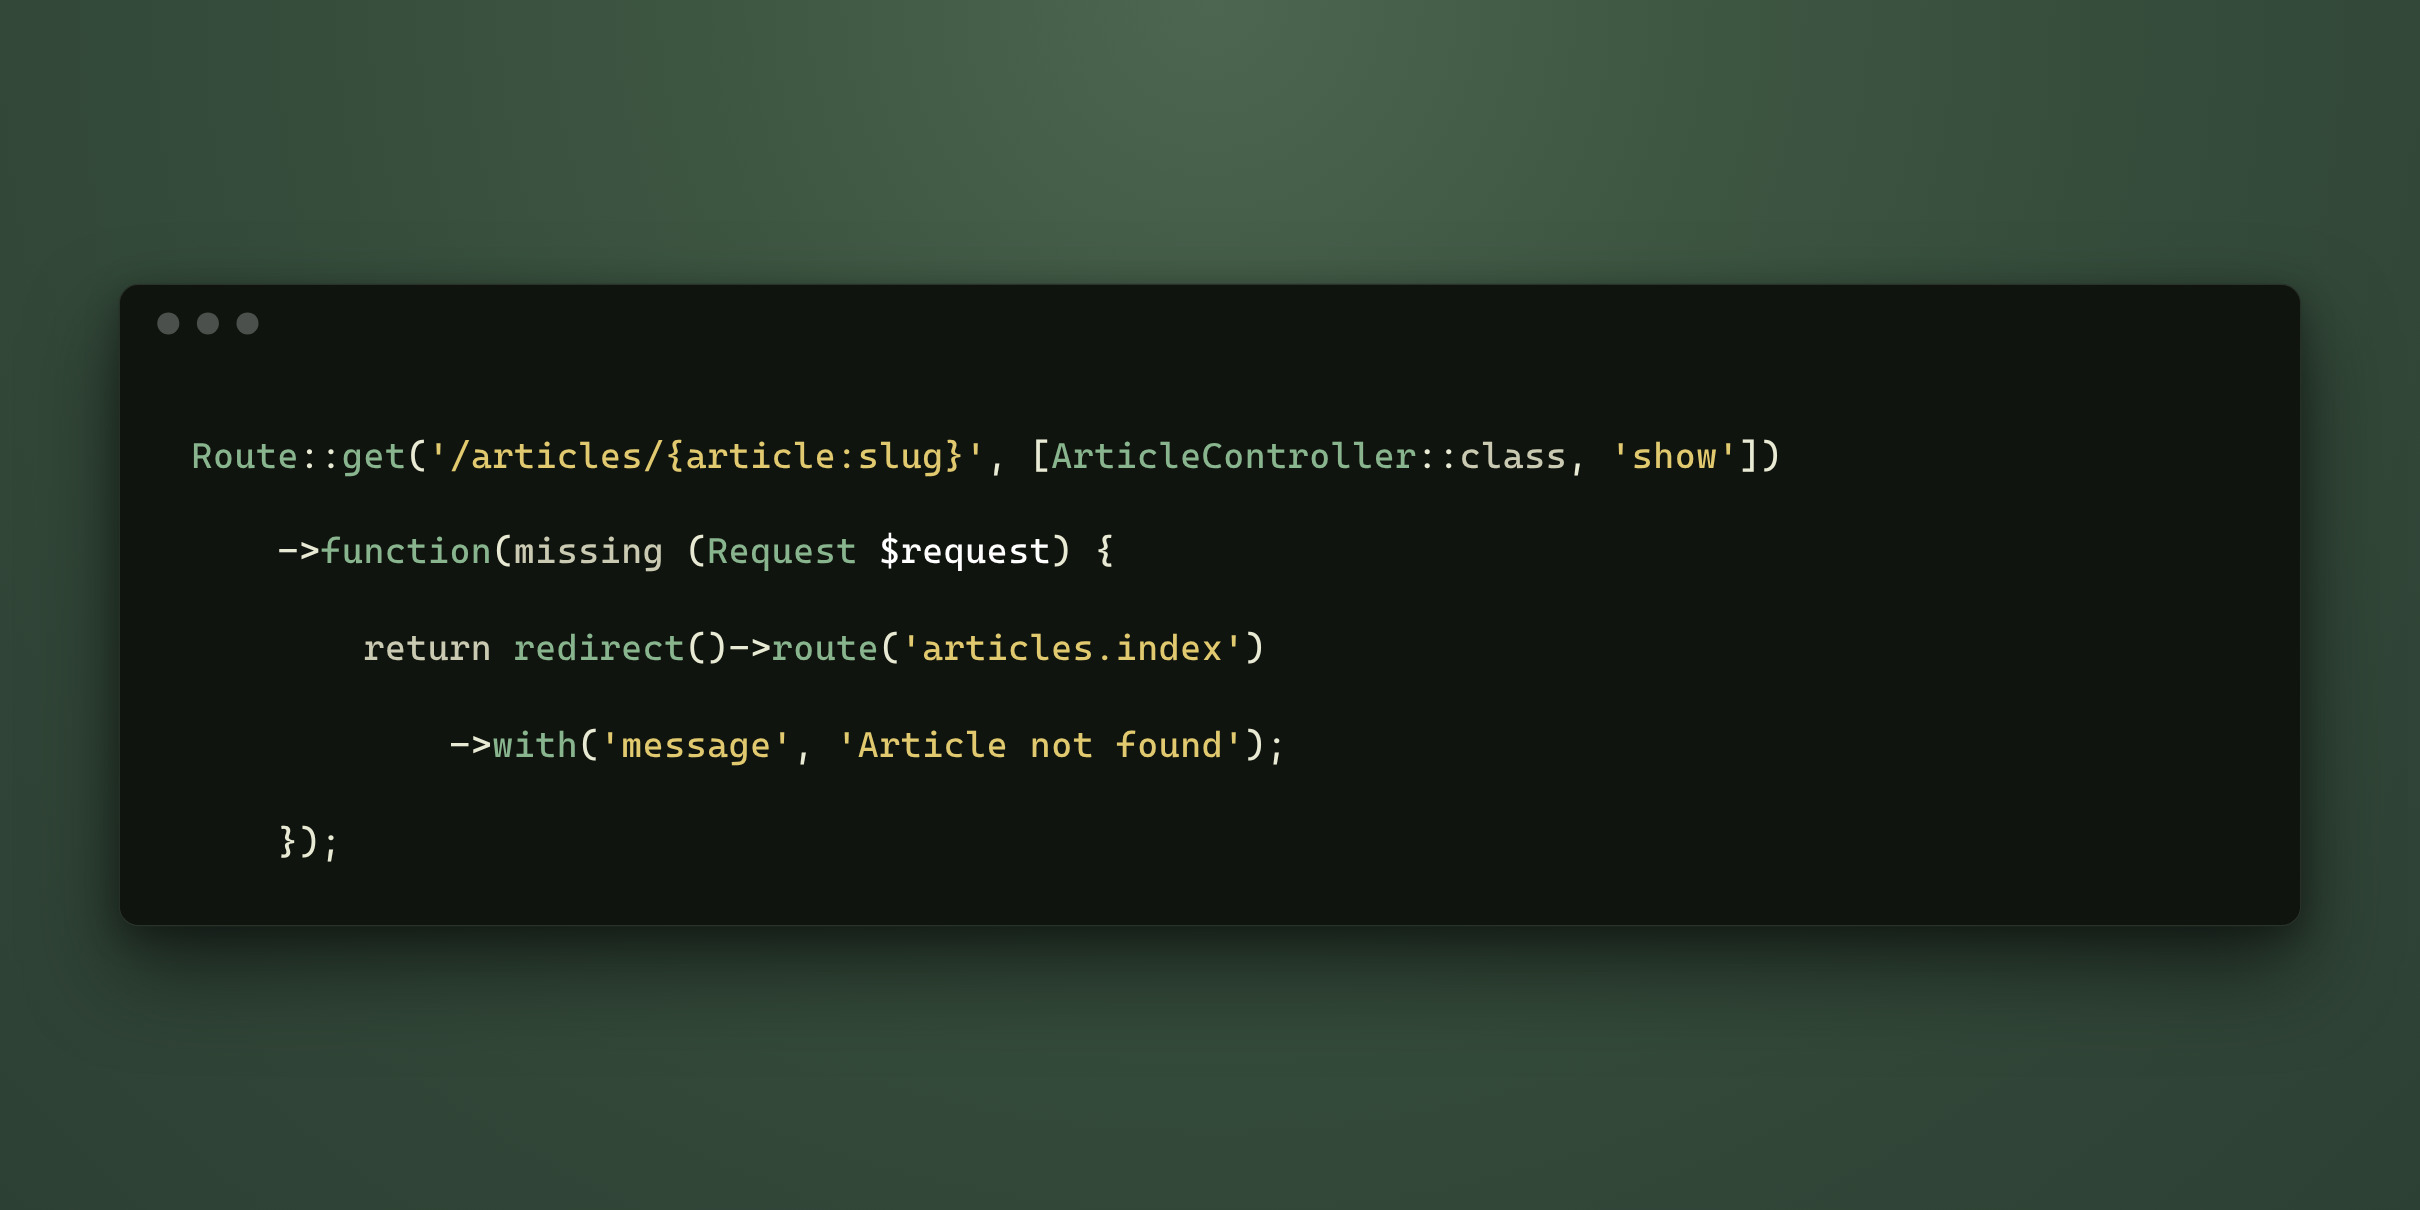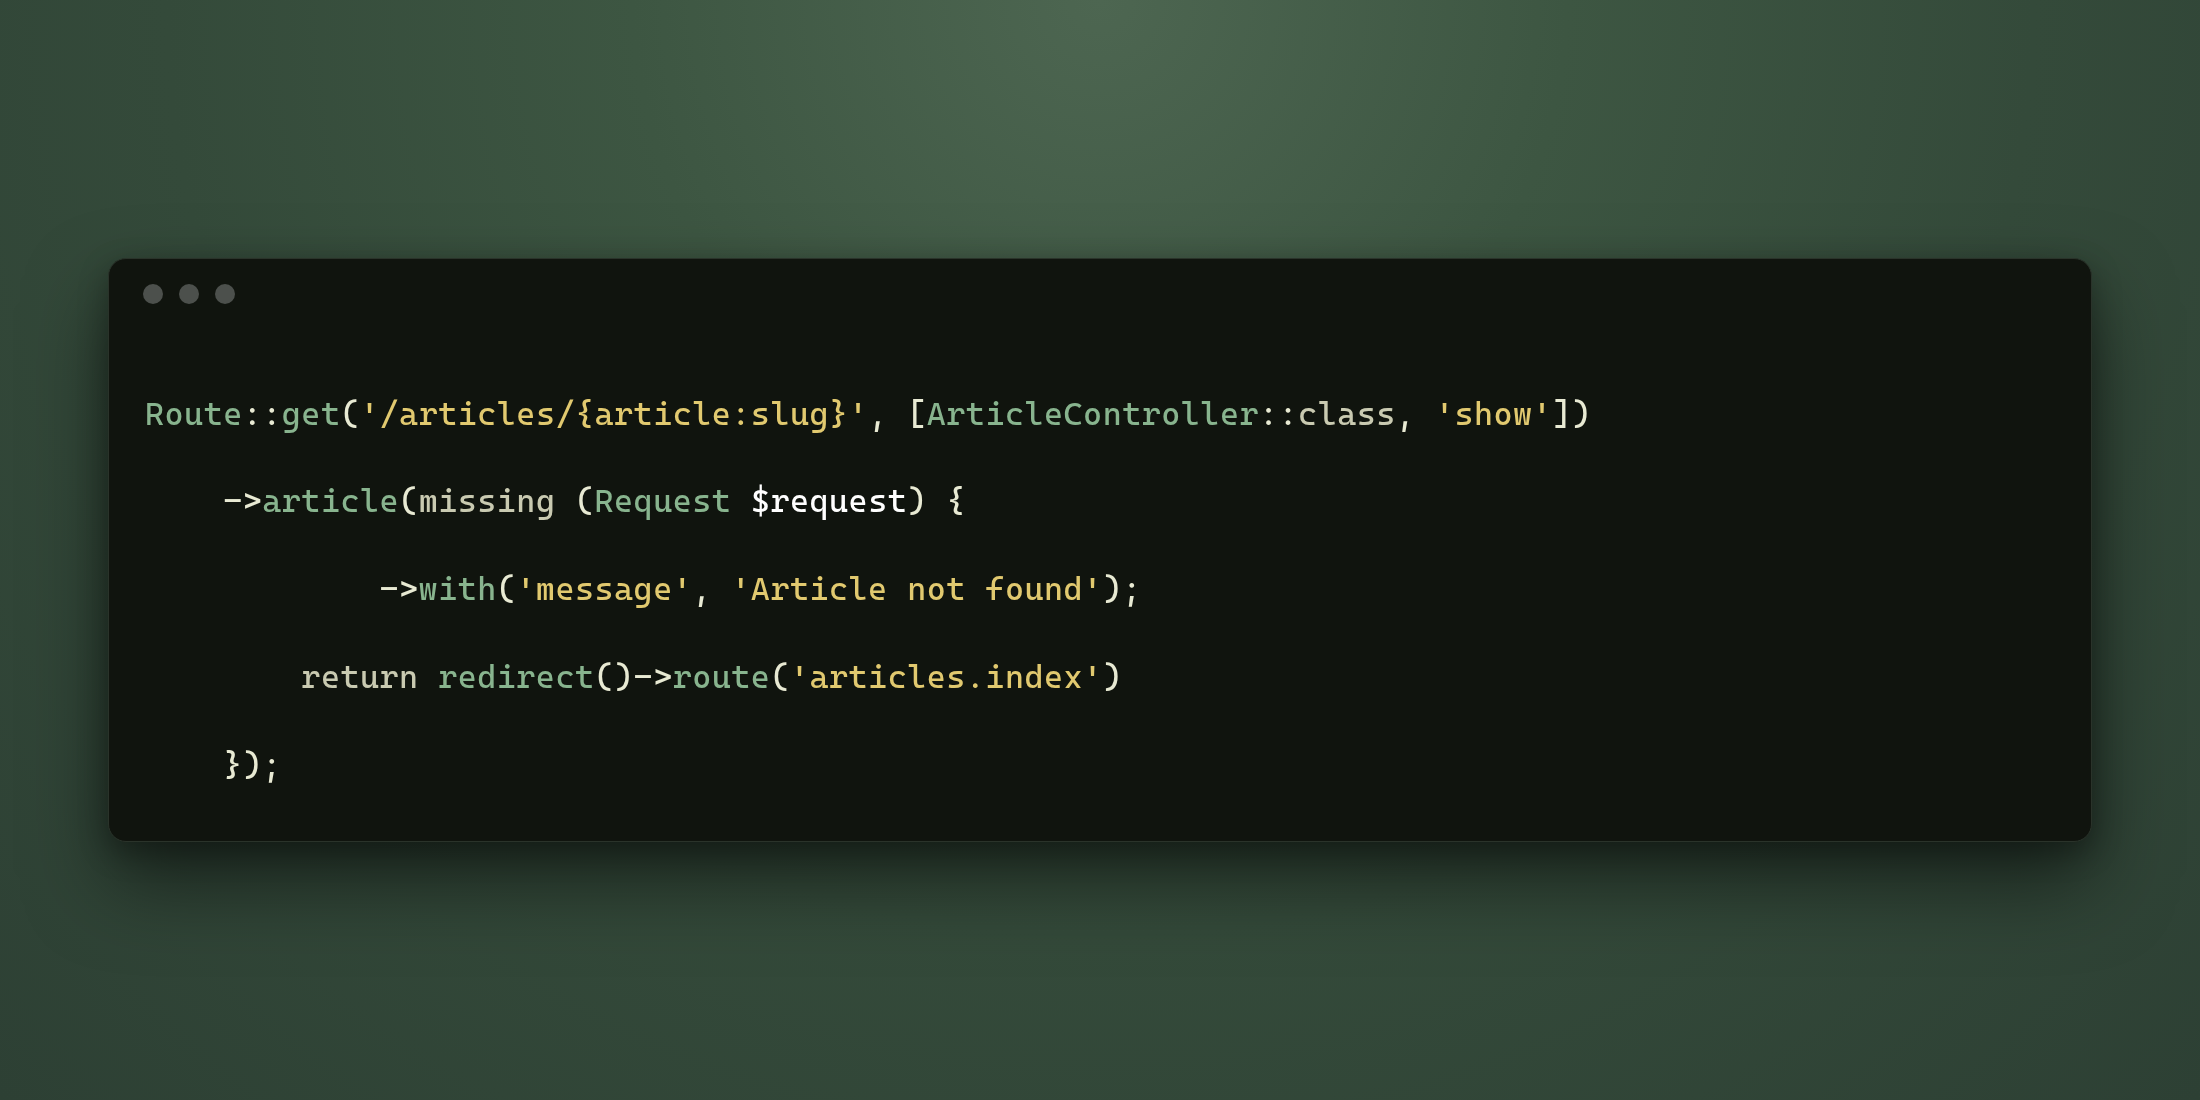--- a/index.html
+++ b/index.html
@@ -42,20 +42,21 @@
       border-radius: 50%;
       background: #4c504c;
     }
     
     .code-content {
       padding: 20px 44px 54px 36px;
       font-size: 32.5px;
       line-height: 1.35;
       white-space: pre;
       letter-spacing: 0.5px;
+      margin-left: 29px;
     }
     
     .code-line {
       display: block;
     }
     
     
     .c-class    { color: #88b48e; }  
     .c-punct    { color: #e8ead3; }  
     .c-method   { color: #88b48e; }  
@@ -67,17 +68,17 @@
 <body>
 
 <div class="code-window">
   <div class="titlebar">
     <div class="traffic-light"></div>
     <div class="traffic-light"></div>
     <div class="traffic-light"></div>
   </div>
   <div class="code-content">
 <span class="code-line"><span class="c-class">Route</span><span class="c-punct">::</span><span class="c-method">get</span><span class="c-punct">(</span><span class="c-string">'/articles/{article:slug}'</span><span class="c-punct">, [</span><span class="c-class">ArticleController</span><span class="c-punct">::</span><span class="c-keyword">class</span><span class="c-punct">, </span><span class="c-string">'show'</span><span class="c-punct">])</span></span>
-<span class="code-line"><span class="c-punct">    -&gt;</span><span class="c-method">article</span><span class="c-punct">(</span><span class="c-keyword">missing</span><span class="c-punct"> (</span><span class="c-class">Request</span><span class="c-punct"> </span><span class="c-var">$request</span><span class="c-punct">) {</span></span>
+<span class="code-line"><span class="c-punct">    -&gt;</span><span class="c-method">function</span><span class="c-punct">(</span><span class="c-keyword">missing</span><span class="c-punct"> (</span><span class="c-class">Request</span><span class="c-punct"> </span><span class="c-var">$request</span><span class="c-punct">) {</span></span>
+<span class="code-line"><span class="c-punct">        </span><span class="c-keyword">return</span><span class="c-punct"> </span><span class="c-method">redirect</span><span class="c-punct">()-&gt;</span><span class="c-method">route</span><span class="c-punct">(</span><span class="c-string">'articles.index'</span><span class="c-punct">)</span></span>
 <span class="code-line"><span class="c-punct">            -&gt;</span><span class="c-method">with</span><span class="c-punct">(</span><span class="c-string">'message'</span><span class="c-punct">, </span><span class="c-string">'Article not found'</span><span class="c-punct">);</span></span>
-<span class="code-line"><span class="c-punct">        </span><span class="c-keyword">return</span><span class="c-punct"> </span><span class="c-method">redirect</span><span class="c-punct">()-&gt;</span><span class="c-method">route</span><span class="c-punct">(</span><span class="c-string">'articles.index'</span><span class="c-punct">)</span></span>
 <span class="code-line"><span class="c-punct">    });</span></span></div>
 </div>
 
 </body></html>

